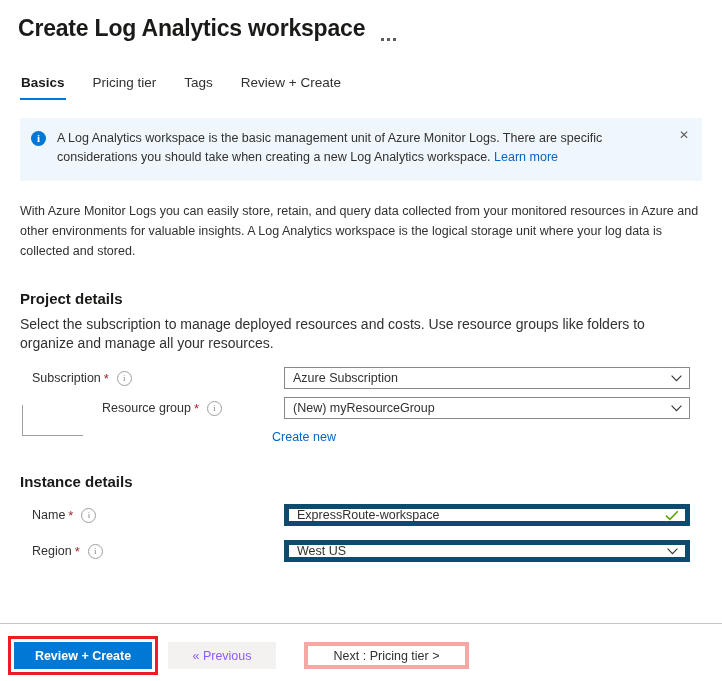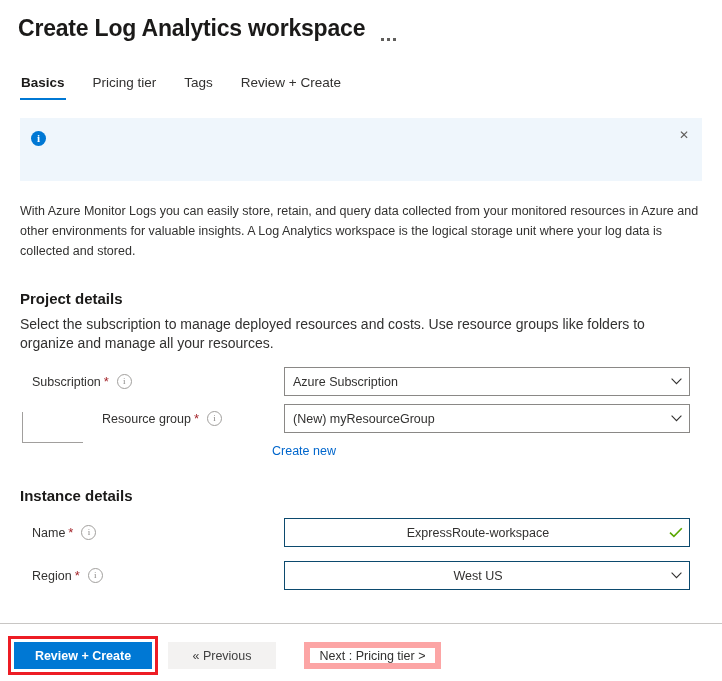--- a/index.html
+++ b/index.html
@@ -191,31 +191,30 @@
     align-items: center;
     justify-content: center;
     cursor: pointer;
     line-height: 1;
     flex: 0 0 auto;
   }
 
   .control {
     position: relative;
     width: 438px;
-    height: 29px;
+    height: 22px;
     background: #ffffff;
     border: 1px solid #8a8886;
     box-sizing: border-box;
     display: flex;
     align-items: center;
     cursor: pointer;
   }
   .control.focused {
-    border: 1px solid #0c4a6e;
-    text-align: center;
+    border: 5px solid #0c4a6e;
   }
   .control-value {
     font-size: 12.5px;
     color: #323130;
     padding-left: 8px;
     flex: 1;
     overflow: hidden;
     white-space: nowrap;
   }
   .chevron {
@@ -297,30 +296,30 @@
   }
   .btn-primary {
     background: #0078d4;
     color: #ffffff;
     border: 1px solid #0078d4;
     font-weight: bold;
     width: 138px;
   }
   .btn-disabled {
     background: #f3f2f1;
-    color: #404040;
+    color: #8b5cf6;
     border: 1px solid #f3f2f1;
     width: 108px;
     cursor: default;
   }
   .btn-secondary {
     background: #ffffff;
     color: #323130;
-    border: 6px solid #fca5a5;
-    width: 137px;
+    border: 4px solid #fca5a5;
+    width: 165px;
     margin-left: 18px;
   }
 </style>
 </head>
 <body>
 
 <div class="page-header">
   <div class="page-title">Create Log Analytics workspace</div>
   <div class="ellipsis-menu">
     <i></i>
@@ -331,20 +330,24 @@
 
 <div class="tabs">
   <div class="tab active">Basics</div>
   <div class="tab">Pricing tier</div>
   <div class="tab">Tags</div>
   <div class="tab">Review + Create</div>
 </div>
 
 <div class="info-banner">
   <div class="info-icon">i</div>
+  <div class="info-text">
+    <span>A Log Analytics workspace is the basic management unit of Azure Monitor Logs. There are specific considerations you should take when creating a new Log Analytics workspace.</span>
+    <a href="#">Learn more</a>
+  </div>
   <div class="banner-close">✕</div>
 </div>
 
 <div class="intro-paragraph">With Azure Monitor Logs you can easily store, retain, and query data collected from your monitored resources in Azure and other environments for valuable insights. A Log Analytics workspace is the logical storage unit where your log data is collected and stored.</div>
 
 <div class="section-title">Project details</div>
 <div class="section-desc">Select the subscription to manage deployed resources and costs. Use resource groups like folders to organize and manage all your resources.</div>
 
 <div class="form-rows">
 

